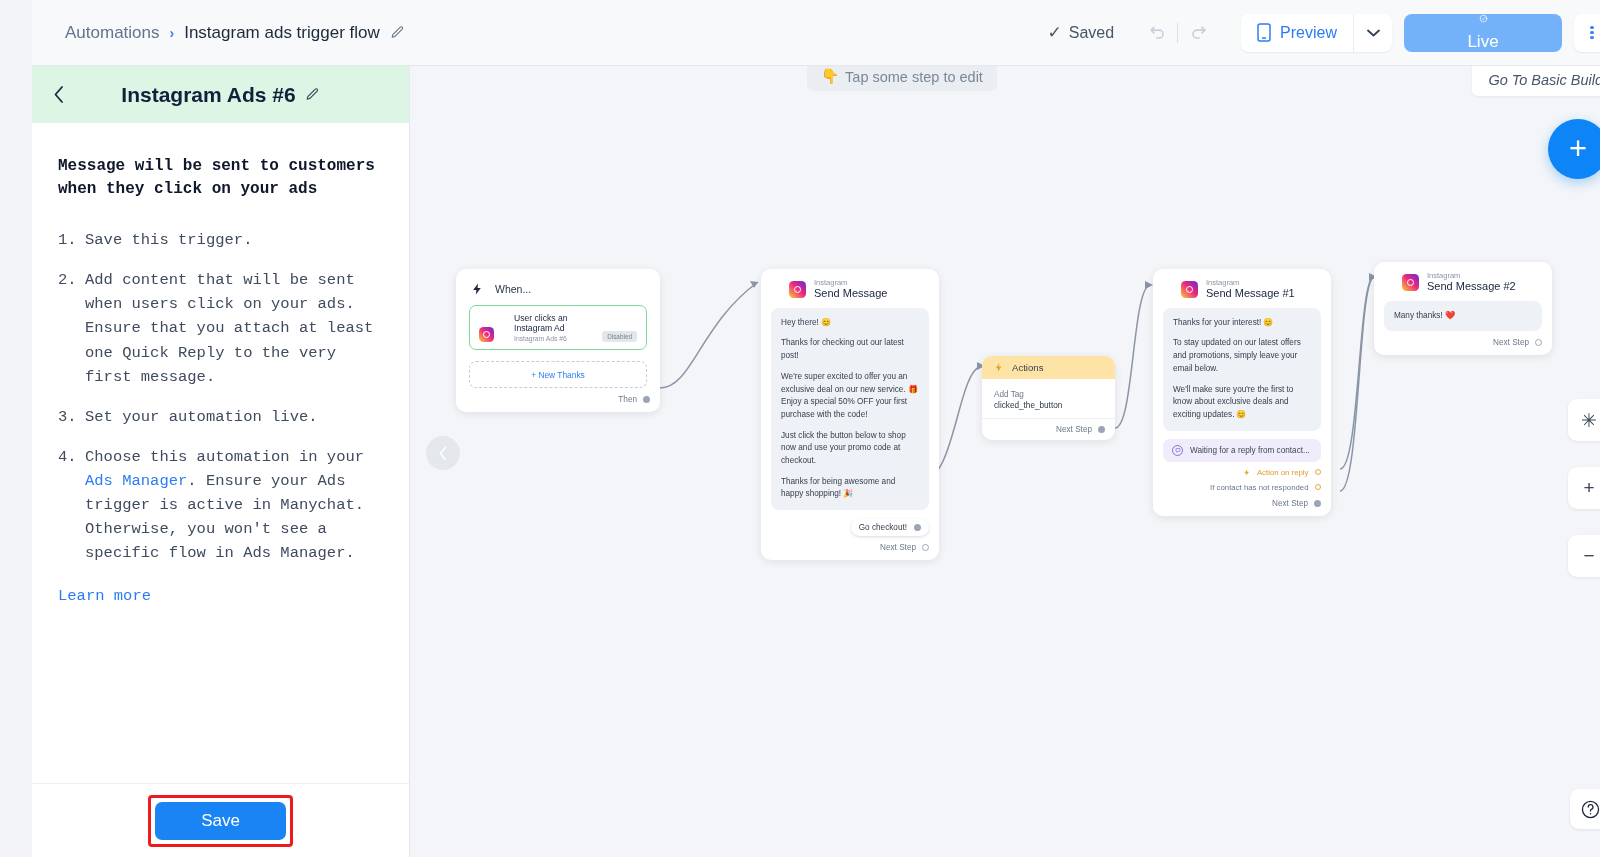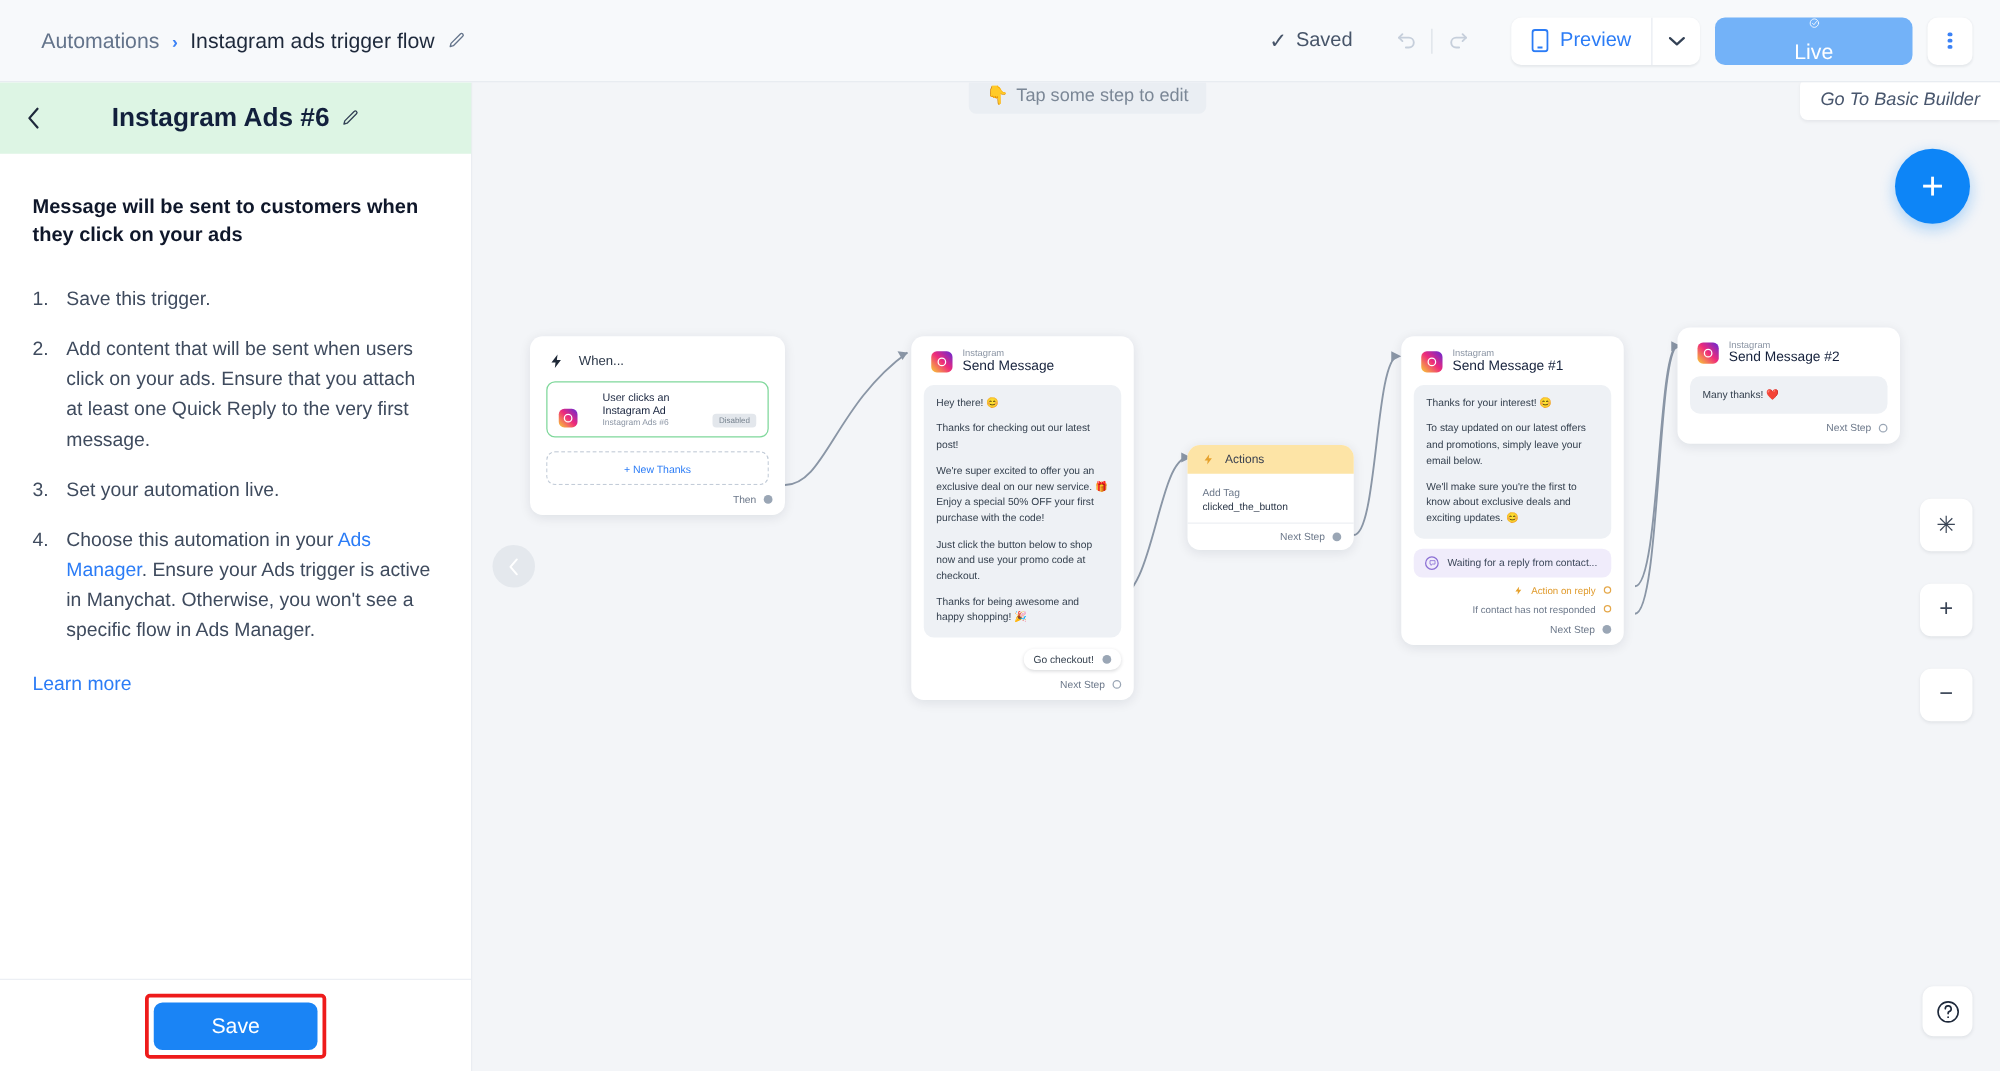--- a/index.html
+++ b/index.html
@@ -2,21 +2,21 @@
 <html><head>
 <meta charset="utf-8">
 <style>
   * { box-sizing: border-box; margin: 0; padding: 0; }
   html, body {
     width: 1600px; height: 857px;
     font-family: "Liberation Sans", sans-serif;
     background: #f2f4f7;
     overflow: hidden;
   }
-  #app { position: relative; width: 1360px; height: 857px; background: #f3f5f8; }
+  #app { position: relative; width: 1360px; height: 857px; background: #f3f5f8; margin-left: 32px; }
 
   
   .topbar {
     position: absolute; top: 0; left: 0; width: 1600px; height: 66px;
     background: #f7f9fb; border-bottom: 1px solid #e4e8ee;
     display: flex; align-items: center;
   }
   .breadcrumb { display: flex; align-items: center; gap: 10px; margin-left: 33px; }
   .bc-root { font-size: 17px; color: #64748b; cursor: pointer; }
   .bc-sep { font-size: 14px; color: #3b82f6; font-weight: bold; }
@@ -45,21 +45,21 @@
     position: absolute; top: 66px; left: 0; width: 378px; height: 791px;
     background: #fff; border-right: 1px solid #e4e8ee;
     display: flex; flex-direction: column;
   }
   .lp-header {
     height: 57px; background: #ddf5e4; display: flex; align-items: center; position: relative;
   }
   .lp-back { position: absolute; left: 16px; width: 22px; height: 22px; display: flex; align-items: center; justify-content: center; cursor: pointer; color: #1e293b; }
   .lp-title-wrap { margin: 0 auto; display: flex; align-items: center; gap: 9px; }
   .lp-title { font-size: 21px; font-weight: bold; color: #12203c; }
-  .lp-body { padding: 32px 30px 0 26px; }
+  .lp-body { padding: 32px 30px 0 26px; font-family: Liberation Mono, monospace; }
   .lp-intro { font-size: 16px; font-weight: bold; color: #0f172a; line-height: 1.42; margin-bottom: 28px; }
   ol.steps { list-style: none; counter-reset: s; }
   ol.steps li {
     counter-increment: s; position: relative; padding-left: 27px;
     font-size: 15.5px; color: #3f4b5e; line-height: 1.55; margin-bottom: 16px;
   }
   ol.steps li::before { content: counter(s) "."; position: absolute; left: 0; color: #3f4b5e; }
   .lnk { color: #2b7cf6; text-decoration: none; cursor: pointer; }
   .learn { display: inline-block; margin-top: 6px; margin-left: 0; font-size: 15.5px; color: #2b7cf6; cursor: pointer; }
   .lp-footer { margin-top: auto; height: 74px; border-top: 1px solid #eceff4; display: flex; align-items: center; justify-content: center; }
@@ -86,21 +86,21 @@
   .rail { position: absolute; right: 22px; }
   .rail-btn { width: 42px; height: 42px; background: #fff; border-radius: 9px; display: flex; align-items: center; justify-content: center; cursor: pointer; box-shadow: 0 1px 3px rgba(16,24,40,.08); font-size: 19px; color: #3b4657; }
   .collapse-chev {
     position: absolute; left: 16px; top: 370px; width: 34px; height: 34px; border-radius: 50%;
     background: #e4e8ed; display: flex; align-items: center; justify-content: center; cursor: pointer; color: #fff;
   }
   .helpbtn { position: absolute; right: 22px; bottom: 28px; width: 40px; height: 40px; background: #fff; border-radius: 9px; display:flex; align-items:center; justify-content:center; cursor: pointer; box-shadow: 0 1px 3px rgba(16,24,40,.08); }
 
   
   .node { position: absolute; background: #fff; border-radius: 10px; box-shadow: 0 2px 9px rgba(16,24,40,.09); }
-  .node-hd { display: flex; align-items: center; gap: 8px; padding: 10px 12px 6px 16px; }
+  .node-hd { display: flex; align-items: center; gap: 8px; padding: 10px 12px 6px 28px; }
   .ig-icon { width: 15px; height: 15px; border-radius: 4.5px; background: linear-gradient(45deg,#f9ce34,#ee2a7b 52%,#6228d7); display:flex; align-items:center; justify-content:center; flex: none; }
   .ig-inner { width: 7px; height: 7px; border: 1.3px solid #fff; border-radius: 50%; }
   .hd-texts { line-height: 1.12; }
   .hd-sub { font-size: 7.5px; color: #8b95a4; }
   .hd-name { font-size: 11px; color: #17233d; }
   .bubble { background: #eef1f5; border-radius: 8px; margin: 2px 10px 0 10px; padding: 9px 10px; }
   .bubble p { font-size: 8.2px; color: #35414f; line-height: 1.55; margin-bottom: 8px; }
   .bubble p:last-child { margin-bottom: 0; }
   .qr-row { display: flex; justify-content: flex-end; padding: 9px 10px 0 10px; }
   .qr {

